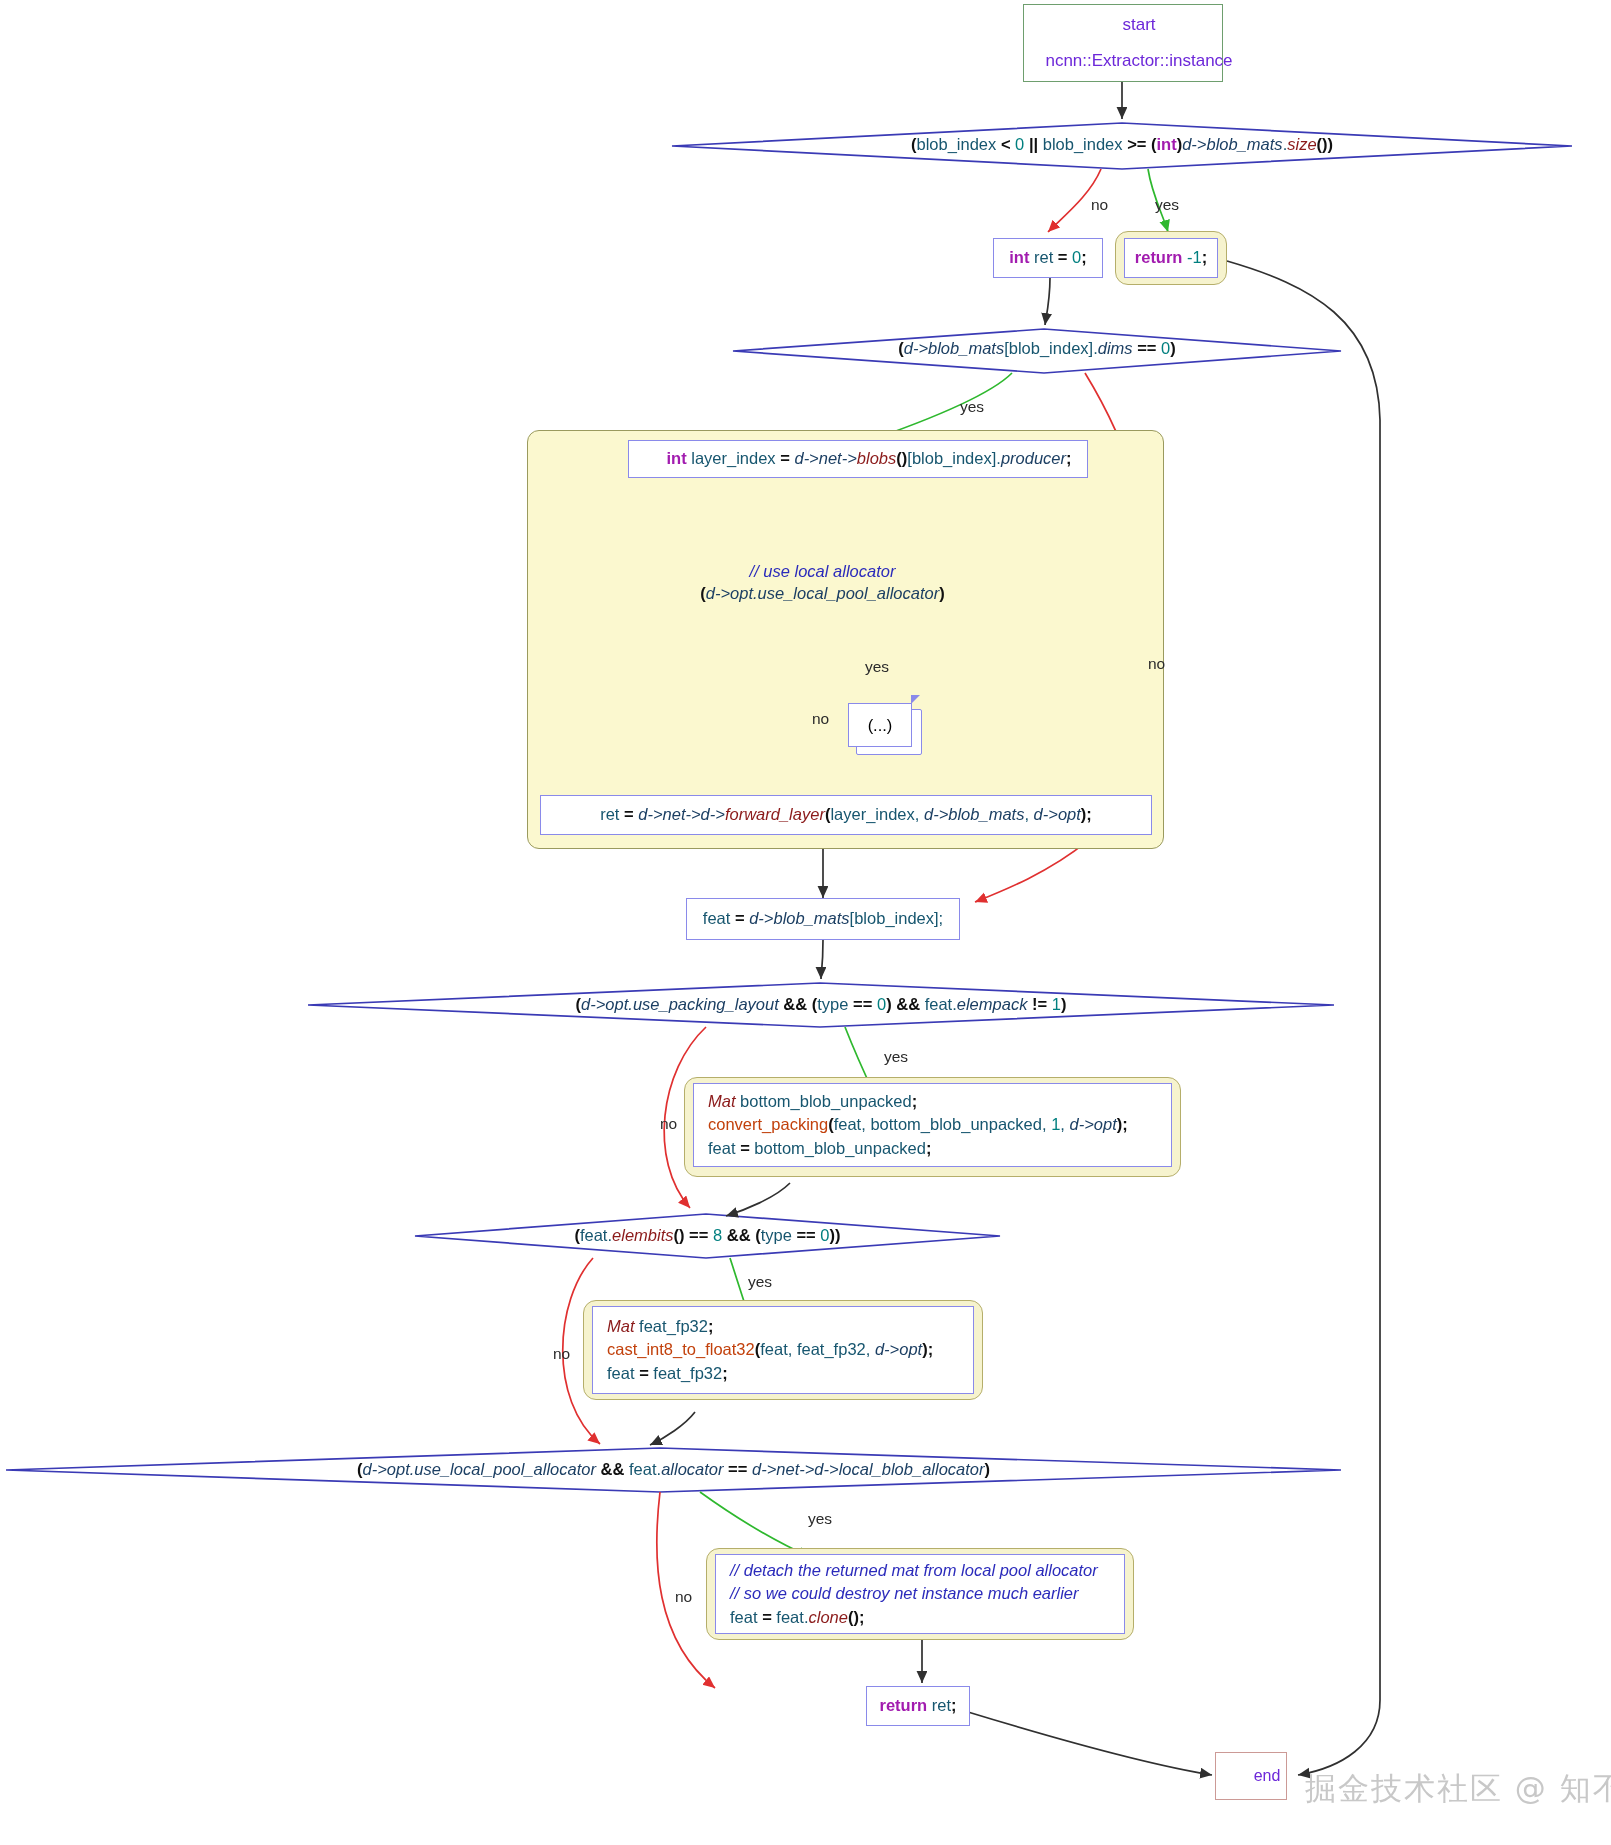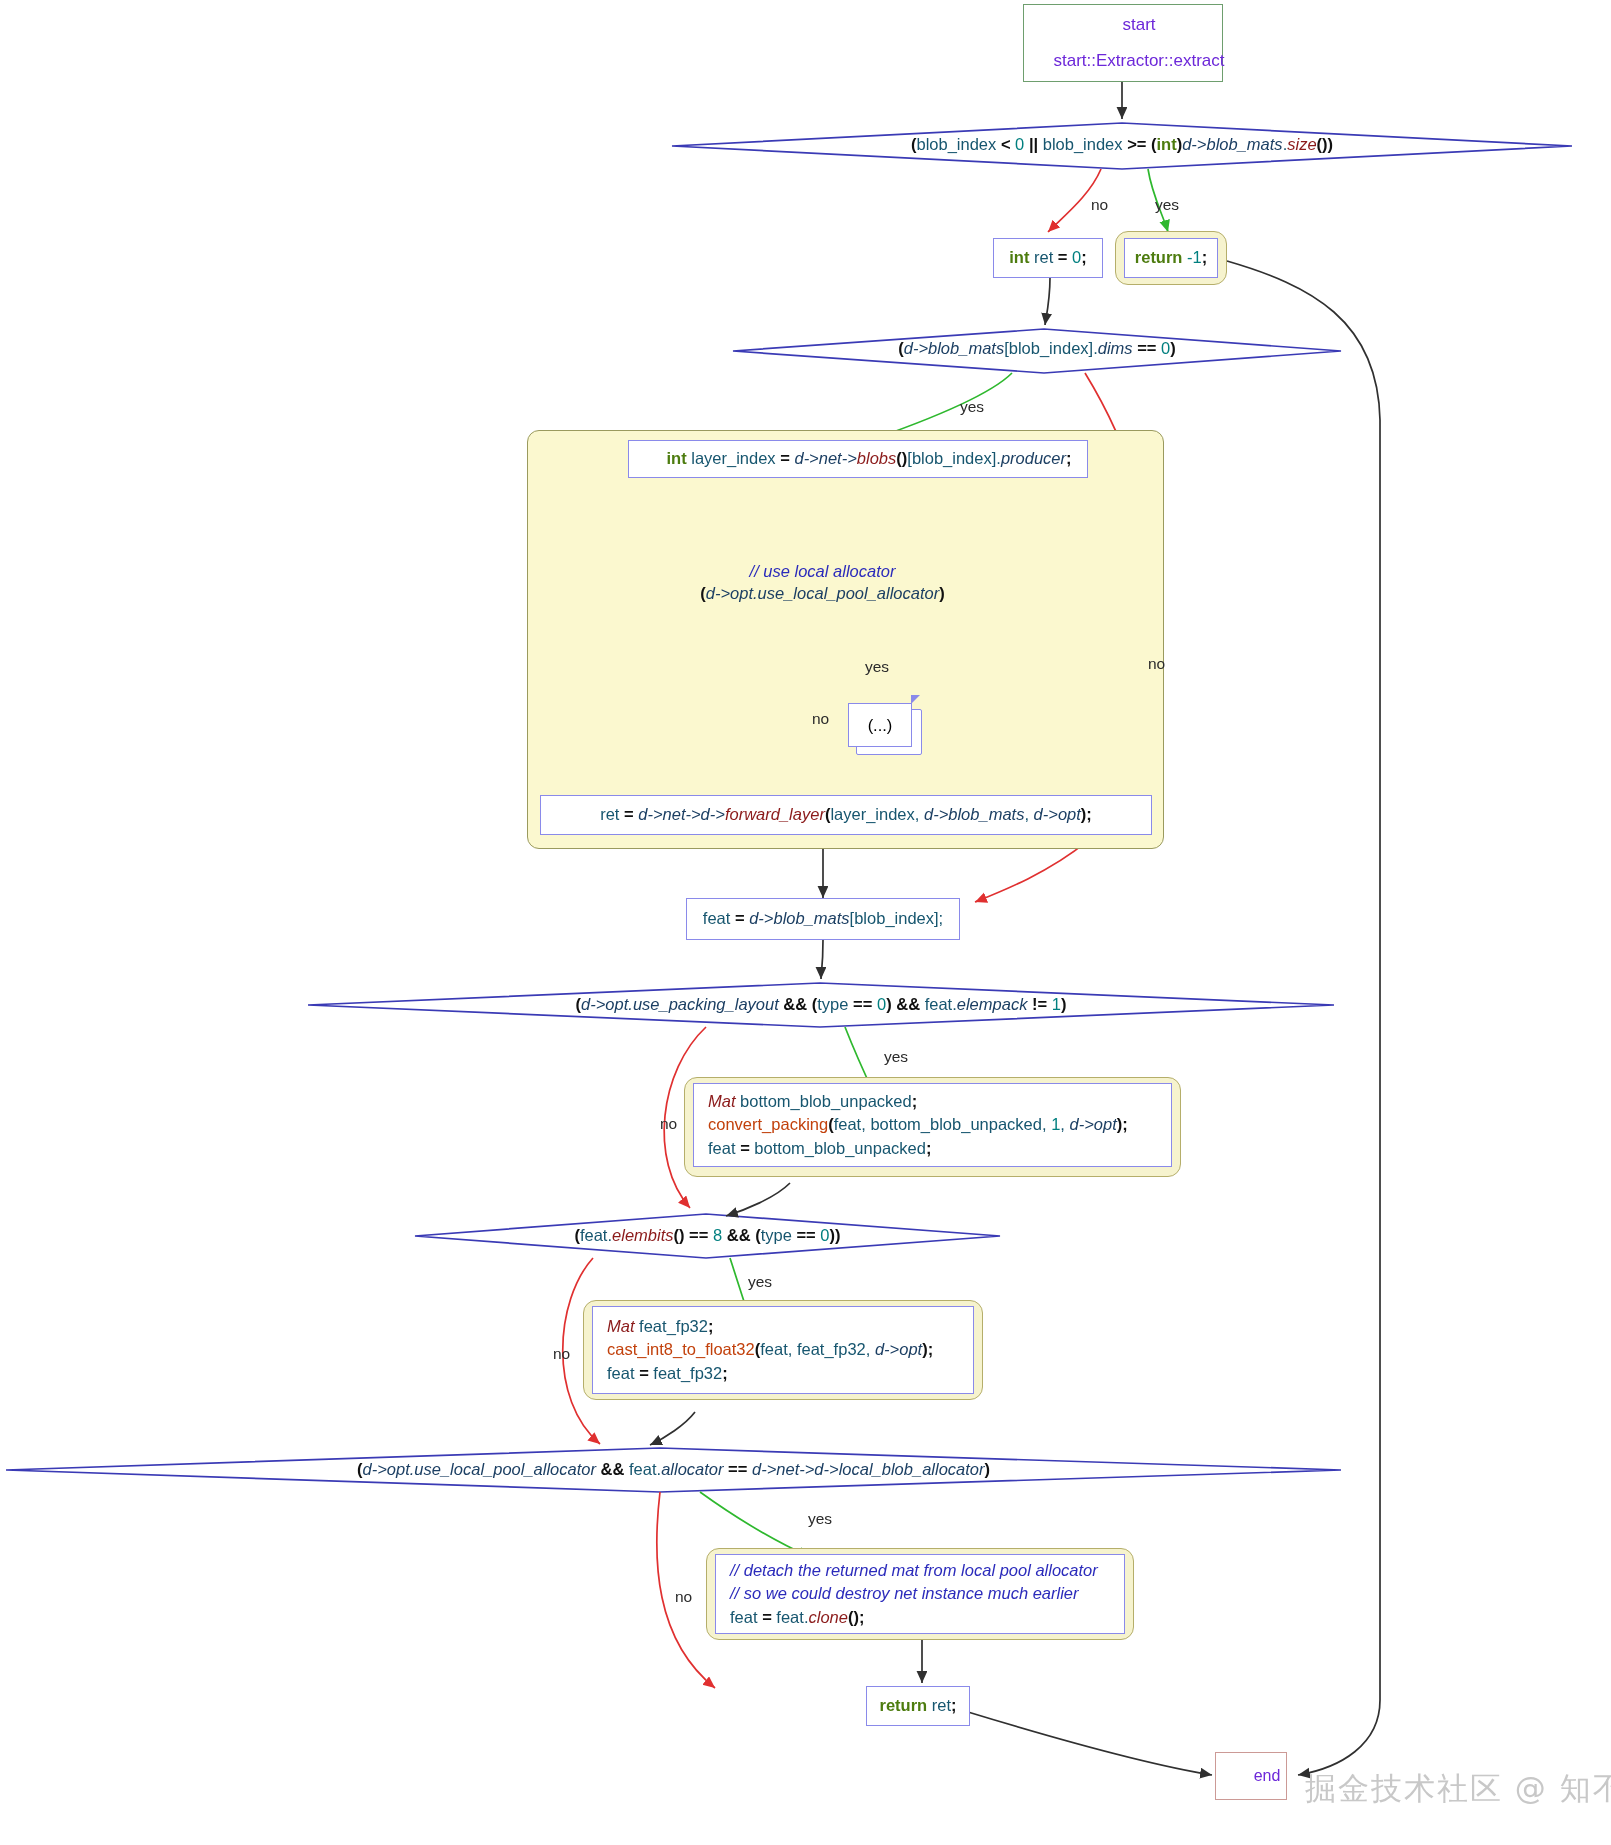--- a/index.html
+++ b/index.html
@@ -124,21 +124,21 @@
 
   
   .elabel {
     position: absolute;
     font-size: 15.5px;
     color: #2b2b2b;
     white-space: nowrap;
   }
 
   
-  .kw   { color: #4d7c0f; font-weight: bold; }           
+  .kw   { color: #a21caf; font-weight: bold; }           
   .var  { color: #17566f; }                              
   .num  { color: #007f7f; }                              
   .id   { color: #1c3f63; font-style: italic; }          
   .fn   { color: #8b1a1a; font-style: italic; }          
   .fn2  { color: #c2410c; }                              
   .op   { color: #101010; font-weight: bold; }           
   .cmt  { color: #2b2bbb; font-style: italic; }          
   .pl   { color: #17566f; }                              
 
   
@@ -228,21 +228,21 @@
 
     <path d="M922,1633 C922,1660 922,1675 922,1683" stroke="#303030" stroke-width="1.7" fill="none" marker-end="url(#arrK)"></path>
 
     <path d="M968,1712 C1060,1740 1150,1765 1212,1775" stroke="#303030" stroke-width="1.7" fill="none" marker-end="url(#arrK)"></path>
   </svg>
 
   <div class="group-yellow" style="left:527px; top:430px; width:637px; height:419px;"></div>
 
   <div class="node terminal" style="left:1023px; top:4px; width:200px; height:78px;">
     <span>start</span>
-    <span>start::Extractor::extract</span>
+    <span>ncnn::Extractor::instance</span>
   </div>
 
   <div class="dectext" style="left:672px; top:134px; width:900px;">
     <span class="op">(</span><span class="var">blob_index</span> <span class="op">&lt;</span> <span class="num">0</span> <span class="op">||</span> <span class="var">blob_index</span> <span class="op">&gt;=</span> <span class="op">(</span><span class="kw">int</span><span class="op">)</span><span class="id">d-&gt;blob_mats</span><span class="pl">.</span><span class="fn">size</span><span class="op">())</span>
   </div>
   <div class="elabel" style="left:1091px; top:196px;">no</div>
   <div class="elabel" style="left:1155px; top:196px;">yes</div>
 
   <div class="node stmt center" style="left:993px; top:238px; width:110px; height:40px;">
     <span><span class="kw">int</span> <span class="var">ret</span> <span class="op">=</span> <span class="num">0</span><span class="op">;</span></span>

